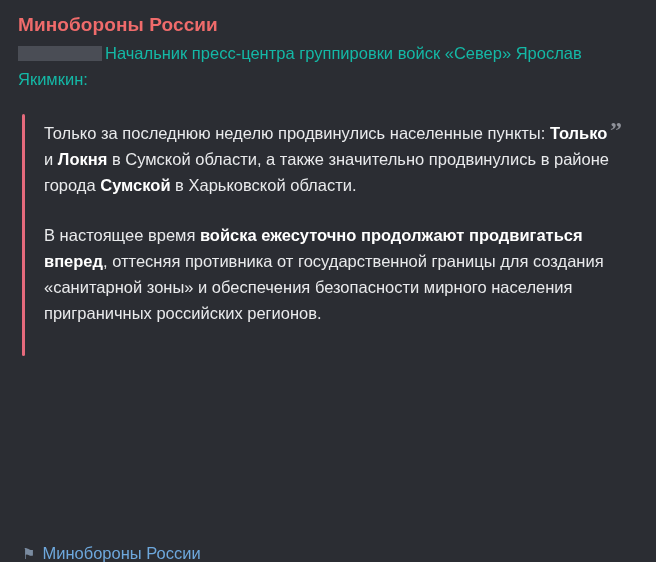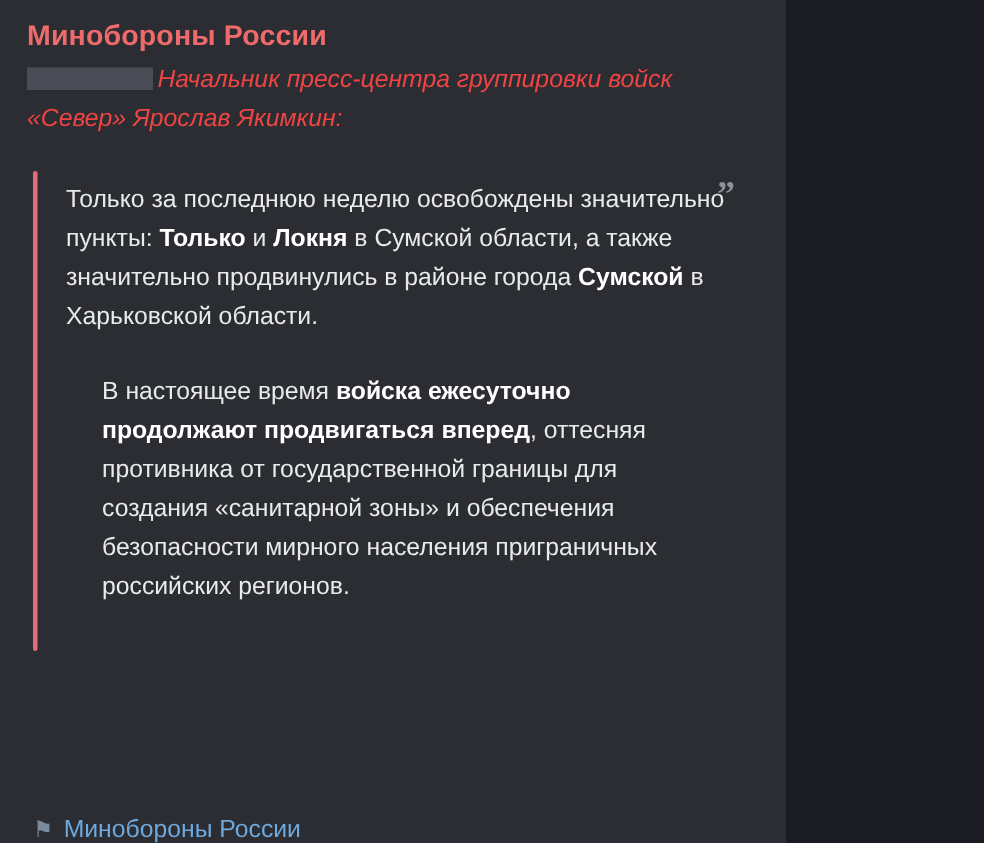--- a/index.html
+++ b/index.html
@@ -8,40 +8,39 @@
   }
   body {
     width: 656px;
     height: 562px;
     background: #1b1c21;
     font-family: "Liberation Sans", sans-serif;
     overflow: hidden;
   }
   .post {
     position: relative;
-    width: 524px;
+    width: 656px;
     height: 562px;
     background: #2b2d33;
     box-sizing: border-box;
     padding: 14px 16px 0 16px;
   }
   .channel-title {
     color: #ef6b6b;
     font-size: 19px;
     font-weight: bold;
     letter-spacing: 0.1px;
     line-height: 22px;
     margin: 0 0 4px 2px;
   }
   .intro {
-    color: #ef4444;
+    color: #14b8a6;
     font-size: 16.5px;
     line-height: 26px;
     margin: 0 0 2px 2px;
-    font-style: italic;
   }
   .redact-block {
     display: inline-block;
     width: 84px;
     height: 15px;
     background: #4a4d55;
     vertical-align: middle;
     position: relative;
     top: -1px;
     margin-right: 3px;
@@ -72,21 +71,20 @@
   }
   .quote-p {
     color: #e9eaec;
     font-size: 16.5px;
     line-height: 26px;
     margin: 0 0 24px 0;
     max-width: 580px;
   }
   .quote-p:last-child {
     margin-bottom: 0;
-    margin-left: 24px;
   }
   .quote-p b {
     font-weight: bold;
     color: #ffffff;
   }
   .footer {
     position: absolute;
     left: 22px;
     bottom: -2px;
     display: flex;
@@ -115,21 +113,21 @@
   <div class="channel-title">Минобороны России</div>
 
   <div class="intro">
     <span class="redact-block"></span><span>Начальник пресс-центра группировки войск «Север» Ярослав Якимкин:</span>
   </div>
 
   <div class="quote-wrap">
     <div class="quote-bar"></div>
     <div class="quote-mark">”</div>
     <div id="quote-body">
-        <div class="quote-p"><span>Только за последнюю неделю освобождены значительно пункты: </span><b>Только</b><span> и </span><b>Локня</b><span> в Сумской области, а также значительно продвинулись в районе города </span><b>Сумской</b><span> в Харьковской области.</span></div>
+        <div class="quote-p"><span>Только за последнюю неделю продвинулись населенные пункты: </span><b>Только</b><span> и </span><b>Локня</b><span> в Сумской области, а также значительно продвинулись в районе города </span><b>Сумской</b><span> в Харьковской области.</span></div>
         <div class="quote-p"><span>В настоящее время </span><b>войска ежесуточно продолжают продвигаться вперед</b><span>, оттесняя противника от государственной границы для создания «санитарной зоны» и обеспечения безопасности мирного населения приграничных российских регионов.</span></div>
       </div>
   </div>
 
   <div class="footer">
     <span class="footer-icon">⚑</span>
     <a class="footer-link" href="#">Минобороны России</a>
   </div>
 
 </div>

